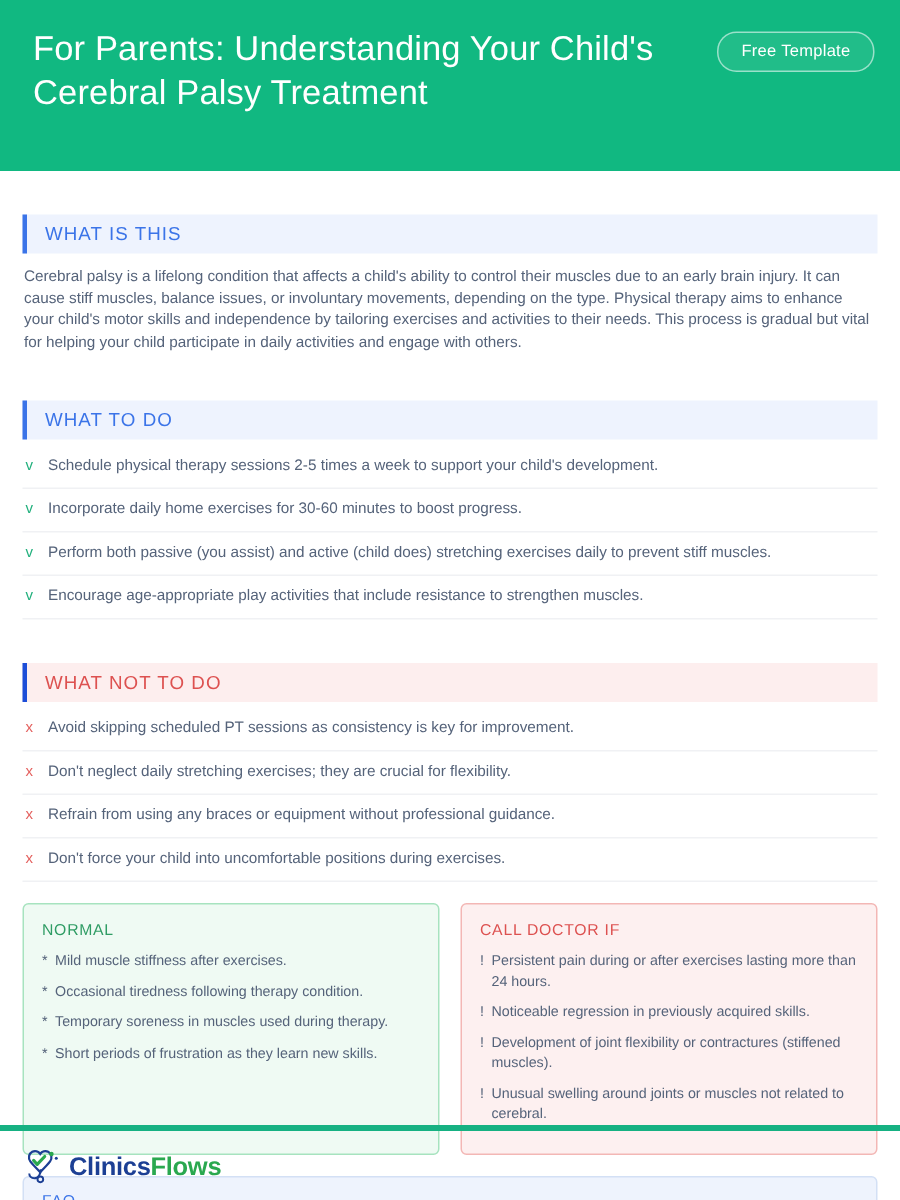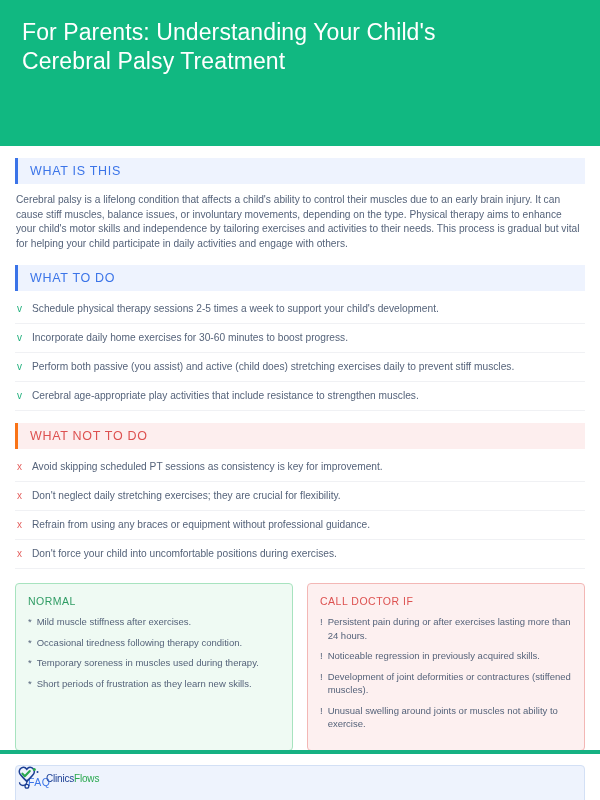--- a/index.html
+++ b/index.html
@@ -9,21 +9,21 @@
     height: 800px;
     background: #ffffff;
     font-family: "Liberation Sans", sans-serif;
     color: #48566a;
     overflow: hidden;
   }
 
   
   .header {
     position: relative;
-    height: 146px;
+    height: 114px;
     background: #11b881;
     padding: 18px 20px 0 22px;
   }
   .header-title {
     color: #ffffff;
     font-size: 23px;
     line-height: 29px;
     font-weight: 400;
     letter-spacing: 0.1px;
     max-width: 460px;
@@ -42,27 +42,27 @@
     white-space: nowrap;
   }
 
   
   .content { padding: 0 15px; }
 
   .section-head {
     display: flex;
     align-items: center;
     height: 26px;
-    margin-top: 12px;
+    margin-top: 29px;
     padding-left: 12px;
     font-size: 12.5px;
     letter-spacing: 0.7px;
   }
   .section-head.blue { background: #eef3fe; border-left: 3px solid #3b74e8; color: #3b74e8; }
-  .section-head.red  { background: #fdeeee; border-left: 3px solid #f97316; color: #dd5150; }
+  .section-head.red  { background: #fdeeee; border-left: 3px solid #1d4ed8; color: #dd5150; }
 
   .para {
     font-size: 10.2px;
     line-height: 14.6px;
     color: #55637a;
     padding: 9px 1px 2px 1px;
     text-align: left;
   }
 
   .rows { margin-top: 4px; }
@@ -148,30 +148,31 @@
     position: absolute;
     left: 0; right: 0;
     top: 756px;
     height: 44px;
     display: flex;
     align-items: center;
     justify-content: space-between;
     padding: 0 17px;
   }
   .logo { display: flex; align-items: center; gap: 3px; }
-  .logo-text { font-size: 10px; font-weight: normal; letter-spacing: -0.2px; }
+  .logo-text { font-size: 17px; font-weight: bold; letter-spacing: -0.2px; }
   .logo-text .c1 { color: #1c3f94; }
   .logo-text .c2 { color: #2aa84f; }
   .footer-right { font-size: 10.5px; color: #3c4654; white-space: nowrap; }
 </style>
 </head>
 <body>
 
 <div class="header">
   <div class="header-title">For Parents: Understanding Your Child's Cerebral Palsy Treatment</div>
+  <div class="badge">Free Template</div>
 </div>
 
 <div class="content">
 
   <div class="section-head blue">WHAT IS THIS</div>
   <div class="para">Cerebral palsy is a lifelong condition that affects a child's ability to control their muscles due to an early brain injury. It can cause stiff muscles, balance issues, or involuntary movements, depending on the type. Physical therapy aims to enhance your child's motor skills and independence by tailoring exercises and activities to their needs. This process is gradual but vital for helping your child participate in daily activities and engage with others.</div>
 
   <div class="section-head blue">WHAT TO DO</div>
   <div class="rows">
     <div class="row do">
@@ -181,21 +182,21 @@
     <div class="row do">
       <span class="mark">v</span>
       <span>Incorporate daily home exercises for 30-60 minutes to boost progress.</span>
     </div>
     <div class="row do">
       <span class="mark">v</span>
       <span>Perform both passive (you assist) and active (child does) stretching exercises daily to prevent stiff muscles.</span>
     </div>
     <div class="row do">
       <span class="mark">v</span>
-      <span>Cerebral age-appropriate play activities that include resistance to strengthen muscles.</span>
+      <span>Encourage age-appropriate play activities that include resistance to strengthen muscles.</span>
     </div>
   </div>
 
   <div class="section-head red">WHAT NOT TO DO</div>
   <div class="rows">
     <div class="row dont">
       <span class="mark">x</span>
       <span>Avoid skipping scheduled PT sessions as consistency is key for improvement.</span>
     </div>
     <div class="row dont">
@@ -239,25 +240,25 @@
       <div class="box-item">
         <span class="b">!</span>
         <span>Persistent pain during or after exercises lasting more than 24 hours.</span>
       </div>
       <div class="box-item">
         <span class="b">!</span>
         <span>Noticeable regression in previously acquired skills.</span>
       </div>
       <div class="box-item">
         <span class="b">!</span>
-        <span>Development of joint deformities or contractures (stiffened muscles).</span>
-      </div>
-      <div class="box-item">
-        <span class="b">!</span>
-        <span>Unusual swelling around joints or muscles not ability to exercise.</span>
+        <span>Development of joint flexibility or contractures (stiffened muscles).</span>
+      </div>
+      <div class="box-item">
+        <span class="b">!</span>
+        <span>Unusual swelling around joints or muscles not related to cerebral.</span>
       </div>
     </div>
   </div>
 
   <div class="faq">
     <div class="faq-title">FAQ</div>
     <div class="faq-q">Q: What exactly is cerebral palsy?</div>
     <div class="faq-a">A: Cerebral palsy is a condition caused by damage to the brain</div>
     <div class="faq-q">Q: Why is physical therapy important for my child?</div>
 

